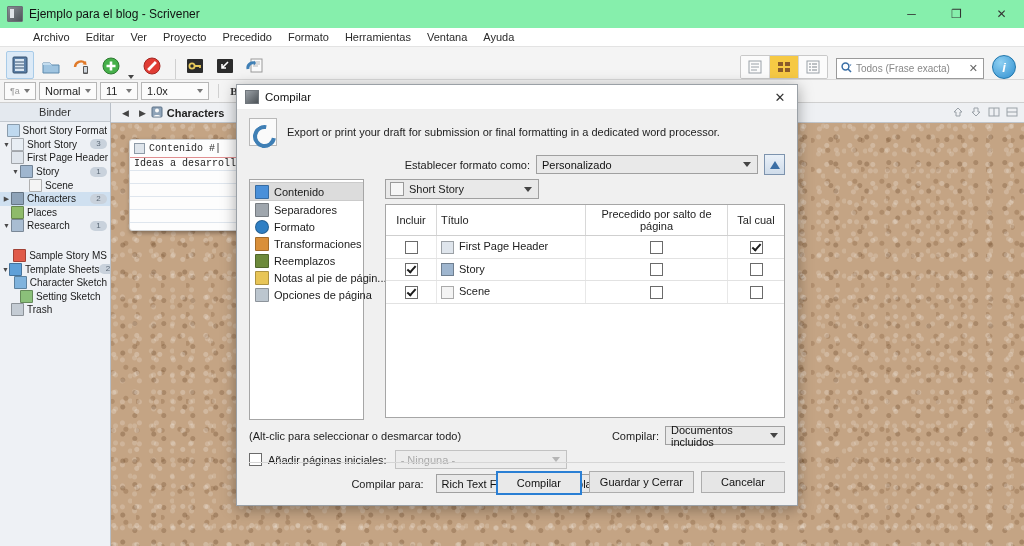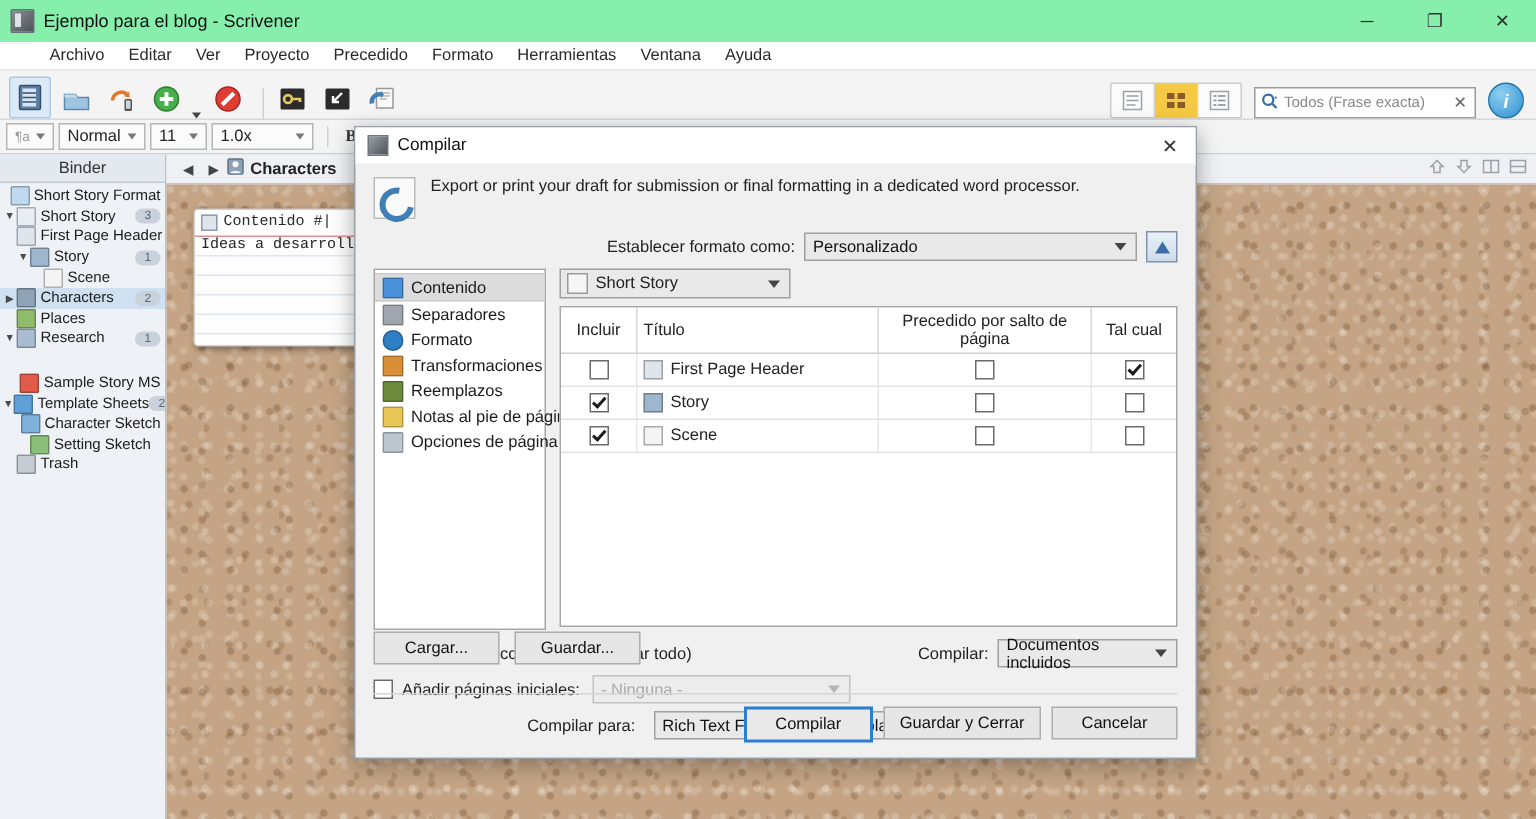--- a/index.html
+++ b/index.html
@@ -97,40 +97,40 @@
   
   .dlg{position:absolute;left:236px;top:84px;width:560px;height:420px;background:#f0f0f0;
      border:1px solid #9aa0a6;box-shadow:0 3px 14px rgba(0,0,0,.35);display:flex;flex-direction:column;}
   .dlg-title{height:24px;background:#fff;display:flex;align-items:center;border-bottom:1px solid #eee;}
   .dlg-title .di{width:12px;height:12px;margin-left:8px;margin-right:6px;
      background:linear-gradient(135deg,#9aa0a6,#4d5358);border:1px solid #70767c;}
   .dlg-title .dt{font-size:11.5px;color:#111;}
   .dlg-title .dx{margin-left:auto;width:34px;height:24px;display:flex;align-items:center;justify-content:center;font-size:13px;color:#333;}
   .dlg-body{flex:1;position:relative;padding:0;}
 
-  .dlg-intro{display:flex;padding:8px 12px 2px 12px;}
+  .dlg-intro{display:flex;align-items:center;padding:8px 12px 2px 12px;}
   .intro-ico{width:26px;height:26px;margin-right:10px;flex:none;position:relative;
      background:#fafafa;border:1px solid #b9b9b9;}
   .intro-ico:after{content:"";position:absolute;left:3px;top:6px;width:15px;height:15px;border-radius:50%;
      border:4px solid #3f7fb5;border-right-color:transparent;transform:rotate(-35deg);}
   .intro-txt{font-size:11px;color:#222;}
 
   .row-format{display:flex;align-items:center;justify-content:flex-end;padding:6px 12px 4px 12px;gap:6px;}
   .lbl{font-size:11px;color:#222;}
   .combo{height:17px;border:1px solid #a0a0a0;background:#e9e9e9;display:flex;align-items:center;
      font-size:11px;color:#111;padding-left:5px;}
   .combo .dd{width:0;height:0;border-left:4px solid transparent;border-right:4px solid transparent;
      border-top:5px solid #444;margin:0 6px 0 auto;}
   .combo.disabled{background:#ececec;color:#a9a9a9;border-color:#c2c2c2;}
   .combo.disabled .dd{border-top-color:#b5b5b5;}
   .btn-blue{width:19px;height:19px;border:1px solid #7d93ad;
      background:linear-gradient(#e9f0f8,#cfdcea);display:flex;align-items:center;justify-content:center;}
   .btn-blue .arrow{width:0;height:0;border-left:5px solid transparent;border-right:5px solid transparent;border-bottom:8px solid #3a6ea5;}
 
-  .main-area{display:flex;padding:0 12px;gap:9px;}
+  .main-area{display:flex;padding:0 12px;gap:21px;}
   .side-list{width:113px;height:237px;background:#fff;border:1px solid #a6a6a6;padding-top:2px;}
   .sl-item{height:17px;display:flex;align-items:center;padding-left:5px;font-size:11px;color:#1a1a1a;white-space:nowrap;}
   .sl-item.sel{background:#dcdcdc;border-top:1px solid #cbcbcb;border-bottom:1px solid #cbcbcb;}
   .sl-ico{width:12px;height:12px;margin-right:5px;flex:none;}
 
   .right-pane{flex:1;display:flex;flex-direction:column;}
   .grp-combo{width:148px;height:18px;border:1px solid #a0a0a0;background:#e9e9e9;display:flex;align-items:center;padding-left:4px;font-size:11px;}
   .grp-combo .gi{width:12px;height:12px;margin-right:5px;flex:none;border:1px solid #9a9a9a;background:#f6f6f6;}
   .tablewrap{margin-top:5px;height:212px;border:1px solid #a6a6a6;background:#fff;overflow:hidden;}
   table.cmp{width:100%;border-collapse:collapse;font-size:11px;}
@@ -639,24 +639,20 @@
 
         <div class="tail-row" style="justify-content:center">
           <span class="lbl" style="margin-right:12px">Compilar para:</span>
           <span class="combo" style="width:240px">
             <span>Rich Text Format (.rtf - Complatidle con Word)</span>
             <span class="dd"></span>
           </span>
         </div>
       </div>
 
-      <div class="lr-btns">
-        <div class="fbtn">Cargar...</div>
-        <div class="fbtn">Guardar...</div>
-      </div>
 
       <div class="dlg-footer">
         <div class="foot-sep"></div>
         <div class="rb-btns">
           <div class="fbtn primary">Compilar</div>
           <div class="fbtn">Guardar  y Cerrar</div>
           <div class="fbtn">Cancelar</div>
         </div>
       </div>
 

